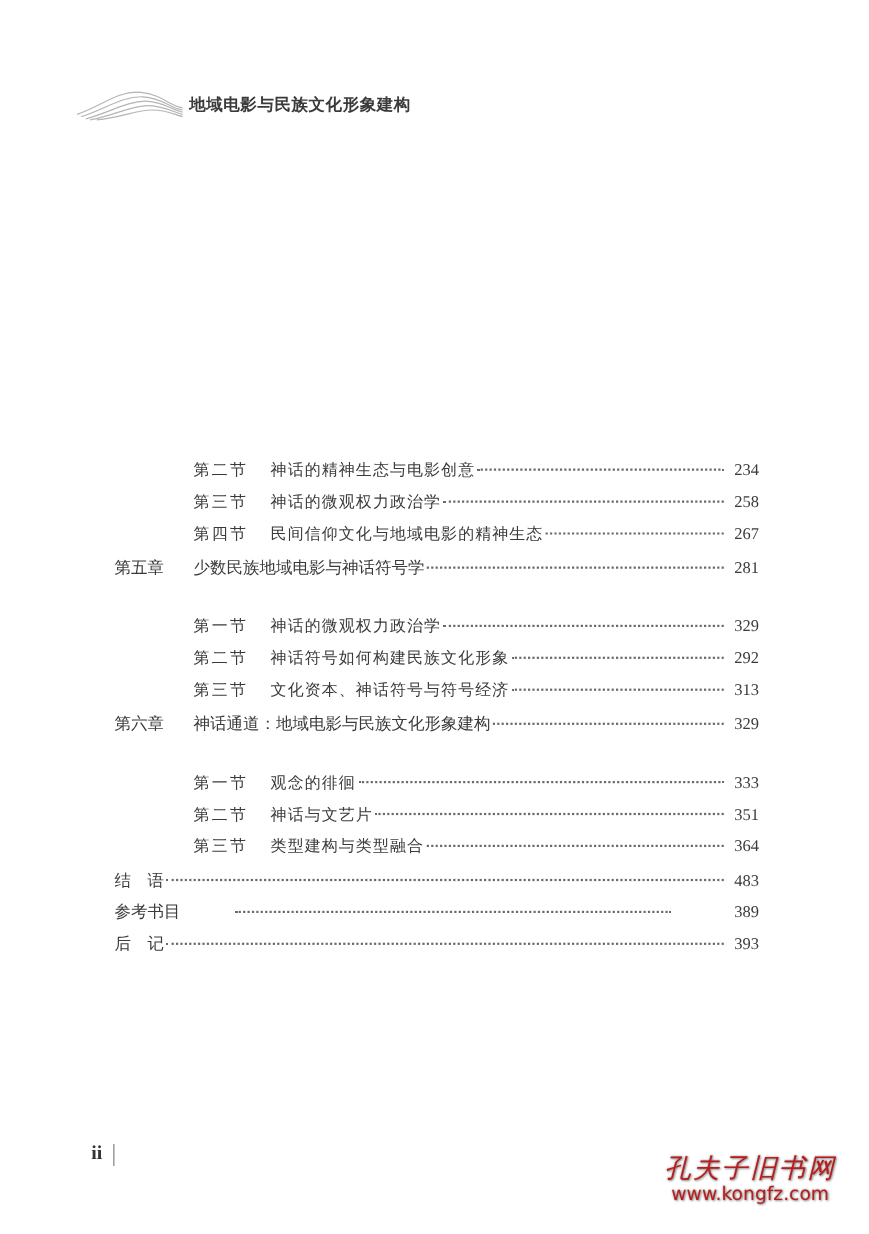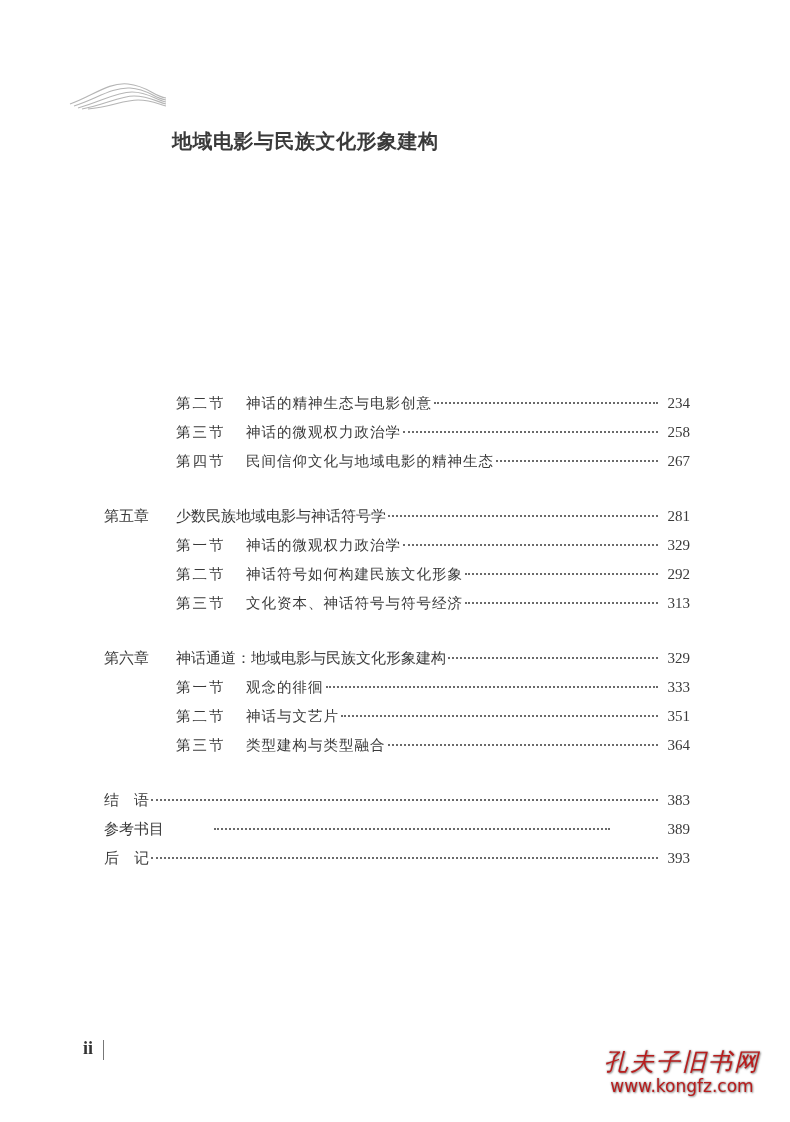--- a/index.html
+++ b/index.html
@@ -1,27 +1,27 @@
 <!DOCTYPE html>
 <html><head>
 <meta charset="utf-8">
 <style>
   html, body { margin: 0; padding: 0; background: #ffffff; }
   body { width: 790px; height: 1122px; position: relative; overflow: hidden;
          font-family: "DejaVu Serif", "Liberation Serif", serif; color: #2b2b2b; }
   .header { position: absolute; left: 68px; top: 74px; height: 40px; width: 340px; }
   .header svg { position: absolute; left: 0; top: 0; }
   .header-title { position: absolute; left: 104px; top: 12px; font-family: "DejaVu Sans", sans-serif;
-                  font-weight: bold; font-size: 20px; color: #3a3a3a; letter-spacing: 0.5px; white-space: nowrap; margin-top: 42px; }
+                  font-weight: bold; font-size: 15px; color: #3a3a3a; letter-spacing: 0.5px; white-space: nowrap; }
   .toc { position: absolute; left: 0; top: 0; width: 790px; }
   .row { position: absolute; display: flex; align-items: baseline; height: 24px; font-size: 14.5px; color: #3a3a3a; }
   .row.section { left: 176px; width: 514px; }
   .row.chapter { left: 104px; width: 586px; font-size: 15px; }
   .row .label { white-space: nowrap; }
-  .row.section .label { width: 70px; letter-spacing: 2px; }
+  .row.section .label { width: 70px; letter-spacing: 2px; margin-top: 24px; }
   .row.chapter .label { width: 72px; letter-spacing: 0; }
   .row .title { white-space: nowrap; letter-spacing: 1px; }
   .row.chapter .title { letter-spacing: 0; }
   .row .leader { flex: 1; overflow: hidden; white-space: nowrap; color: #555; margin: 0 4px 0 2px;
                  border-bottom: 2px dotted #6a6a6a; height: 0; position: relative; top: -4px; }
   .row .page { font-family: "Liberation Serif", serif; font-size: 15px; min-width: 28px; text-align: right; }
   .folio { position: absolute; left: 83px; top: 1038px; font-family: "Liberation Serif", serif; font-size: 18px;
            font-weight: bold; color: #333; }
   .folio-bar { position: absolute; left: 103px; top: 1040px; width: 1px; height: 20px; background: #777; }
   .watermark { position: absolute; left: 597px; top: 1046px; width: 170px; text-align: center; color: #b91c1c;
@@ -112,21 +112,21 @@
   <div class="row section" style="top:736px;">
     <span class="label">第三节</span>
     <span class="title">类型建构与类型融合</span>
     <span class="leader"></span>
     <span class="page">364</span>
   </div>
 
   <div class="row chapter" style="top:791px;">
     <span class="title">结　语</span>
     <span class="leader"></span>
-    <span class="page">383</span>
+    <span class="page">483</span>
   </div>
   <div class="row chapter" style="top:820px;gap:48px;">
     <span class="title">参考书目</span>
     <span class="leader"></span>
     <span class="page">389</span>
   </div>
   <div class="row chapter" style="top:849px;">
     <span class="title">后　记</span>
     <span class="leader"></span>
     <span class="page">393</span>

